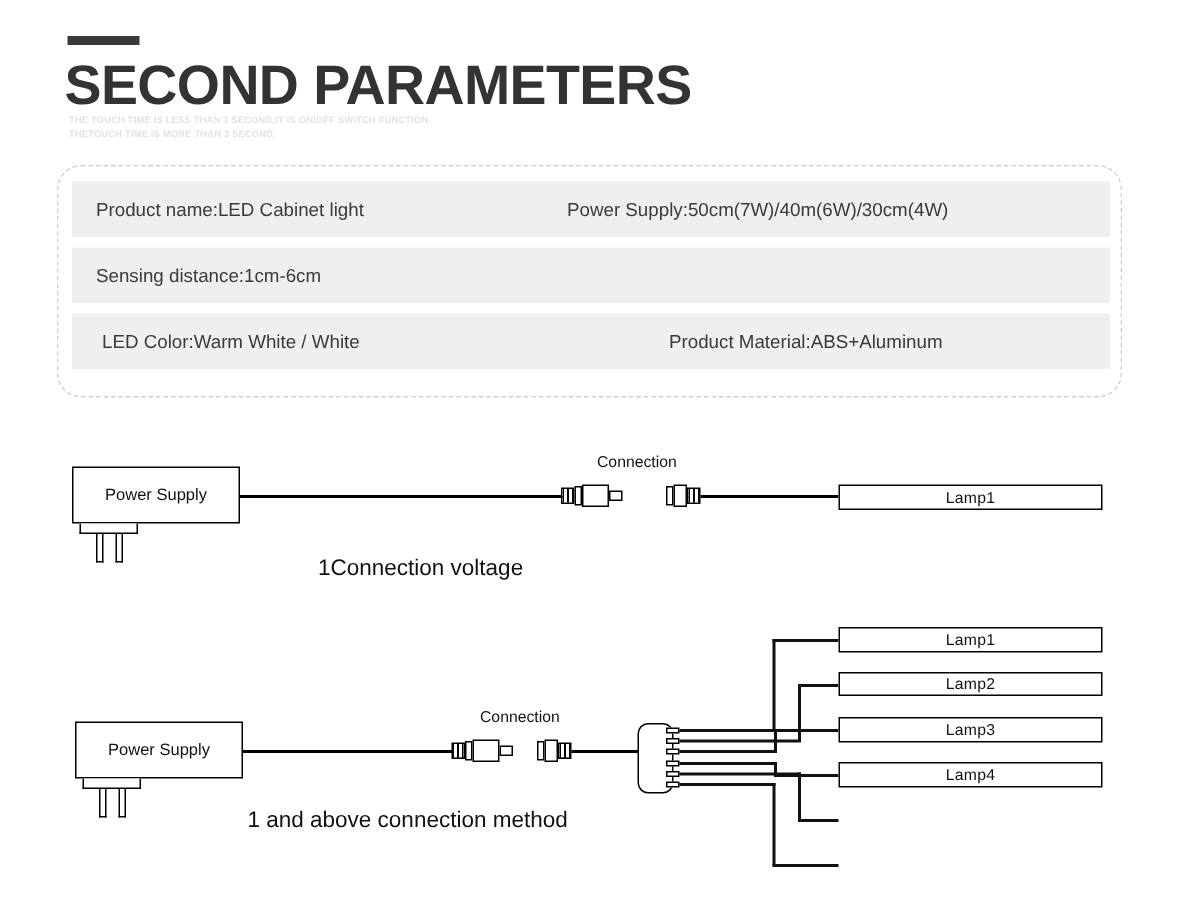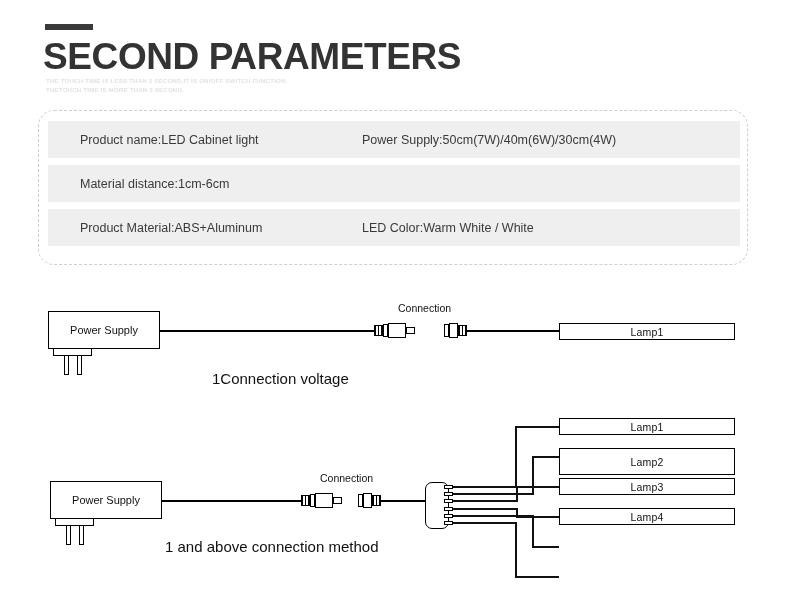--- a/index.html
+++ b/index.html
@@ -74,22 +74,22 @@
     background: #efefef;
     margin-bottom: 7px;
     align-items: center;
   }
   .spec-cell {
     font-size: 12.5px;
     color: #3a3a3a;
     white-space: nowrap;
     font-family: "Liberation Sans", sans-serif;
   }
-  .spec-cell.left  { width: 310px; padding-left: 32px; box-sizing: border-box; }
-  .spec-cell.right { flex: 1; padding-left: 4px; box-sizing: border-box; }
+  .spec-cell.left  { width: 310px; padding-left: 16px; box-sizing: border-box; }
+  .spec-cell.right { flex: 1; padding-left: 4px; box-sizing: border-box; margin-left: 16px; }
 
   
   .diagram { position: absolute; }
 
   .psu {
     position: absolute;
     box-sizing: border-box;
     border: 1.6px solid #000;
     background: #fff;
   }
@@ -204,26 +204,26 @@
 
   <div class="spec-frame"></div>
   <div class="spec-rows">
 
     <div class="spec-row">
       <div class="spec-cell left">Product name:LED Cabinet light</div>
       <div class="spec-cell right">Power Supply:50cm(7W)/40m(6W)/30cm(4W)</div>
     </div>
 
     <div class="spec-row">
-      <div class="spec-cell left">Material distance:1cm-6cm</div>
+      <div class="spec-cell left">Sensing distance:1cm-6cm</div>
     </div>
 
     <div class="spec-row">
+      <div class="spec-cell right">LED Color:Warm White / White</div>
       <div class="spec-cell left">Product Material:ABS+Aluminum</div>
-      <div class="spec-cell right">LED Color:Warm White / White</div>
     </div>
 
   </div>
 
   <div class="diagram" style="left:0;top:0;width:790px;height:608px;">
 
     <div class="psu" style="left:48px;top:311px;width:112px;height:38px;">
       <div class="psu-label" style="top:12px;">Power Supply</div>
     </div>
     <div class="psu-neck" style="left:53px;top:349px;width:39px;height:7px;"></div>
@@ -304,21 +304,21 @@
     <div class="thin thin-v" style="left:532px;top:515px;height:32px;"></div>
     <div class="thin thin-h" style="left:532px;top:546px;width:27px;"></div>
 
     <div class="thin thin-h" style="left:453px;top:522px;width:64px;"></div>
     <div class="thin thin-v" style="left:515px;top:522px;height:55px;"></div>
     <div class="thin thin-h" style="left:515px;top:576px;width:44px;"></div>
 
     <div class="lamp" style="left:559px;top:418px;width:176px;height:17px;">
       <span>Lamp1</span>
     </div>
-    <div class="lamp" style="left:559px;top:448px;width:176px;height:27px;">
+    <div class="lamp" style="left:559px;top:448px;width:176px;height:16px;">
       <span>Lamp2</span>
     </div>
     <div class="lamp" style="left:559px;top:478px;width:176px;height:17px;">
       <span>Lamp3</span>
     </div>
     <div class="lamp" style="left:559px;top:508px;width:176px;height:17px;">
       <span>Lamp4</span>
     </div>
 
     <div class="method-label" style="left:165px;top:538px;">1 and above connection method</div>

